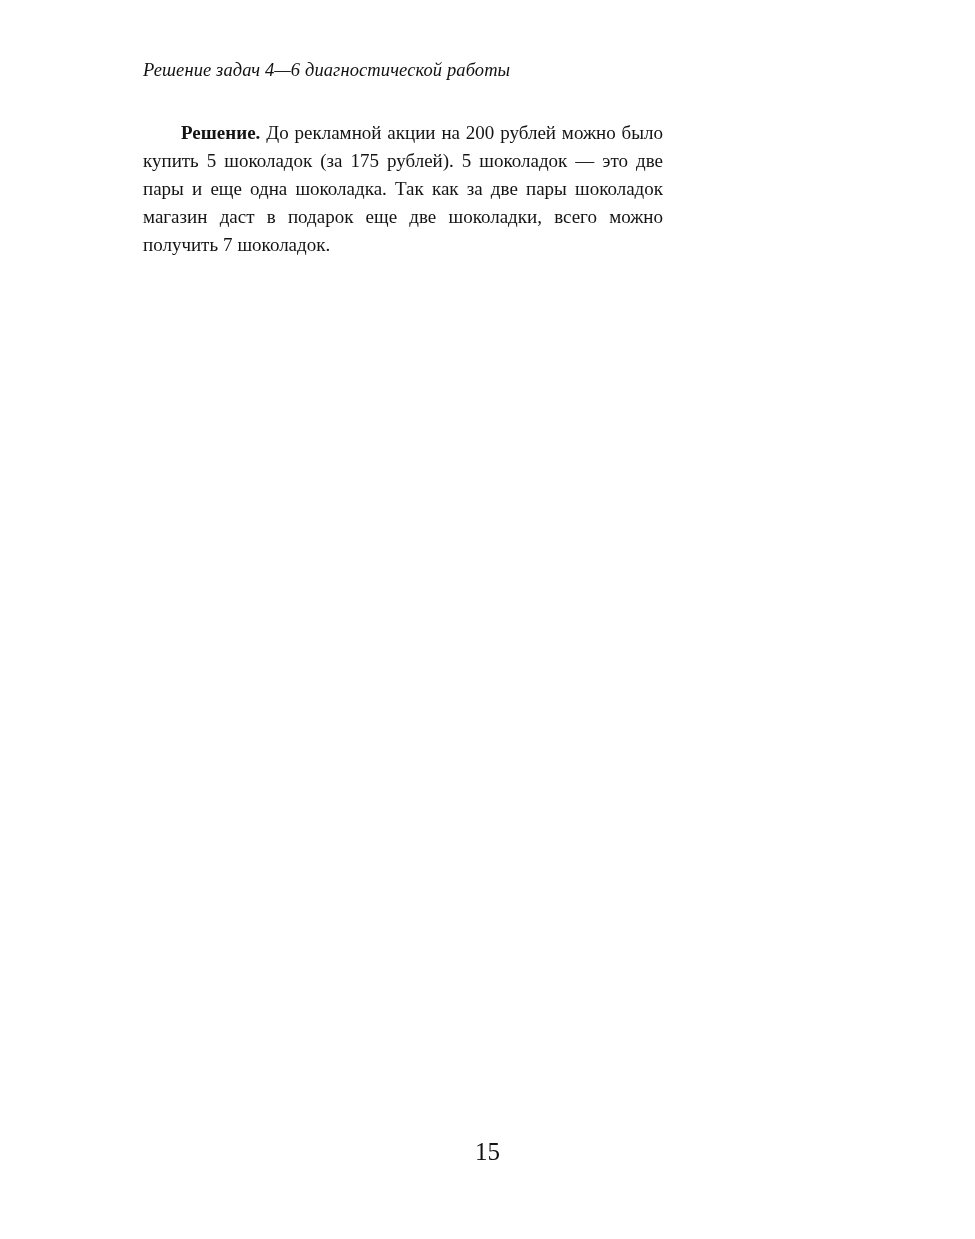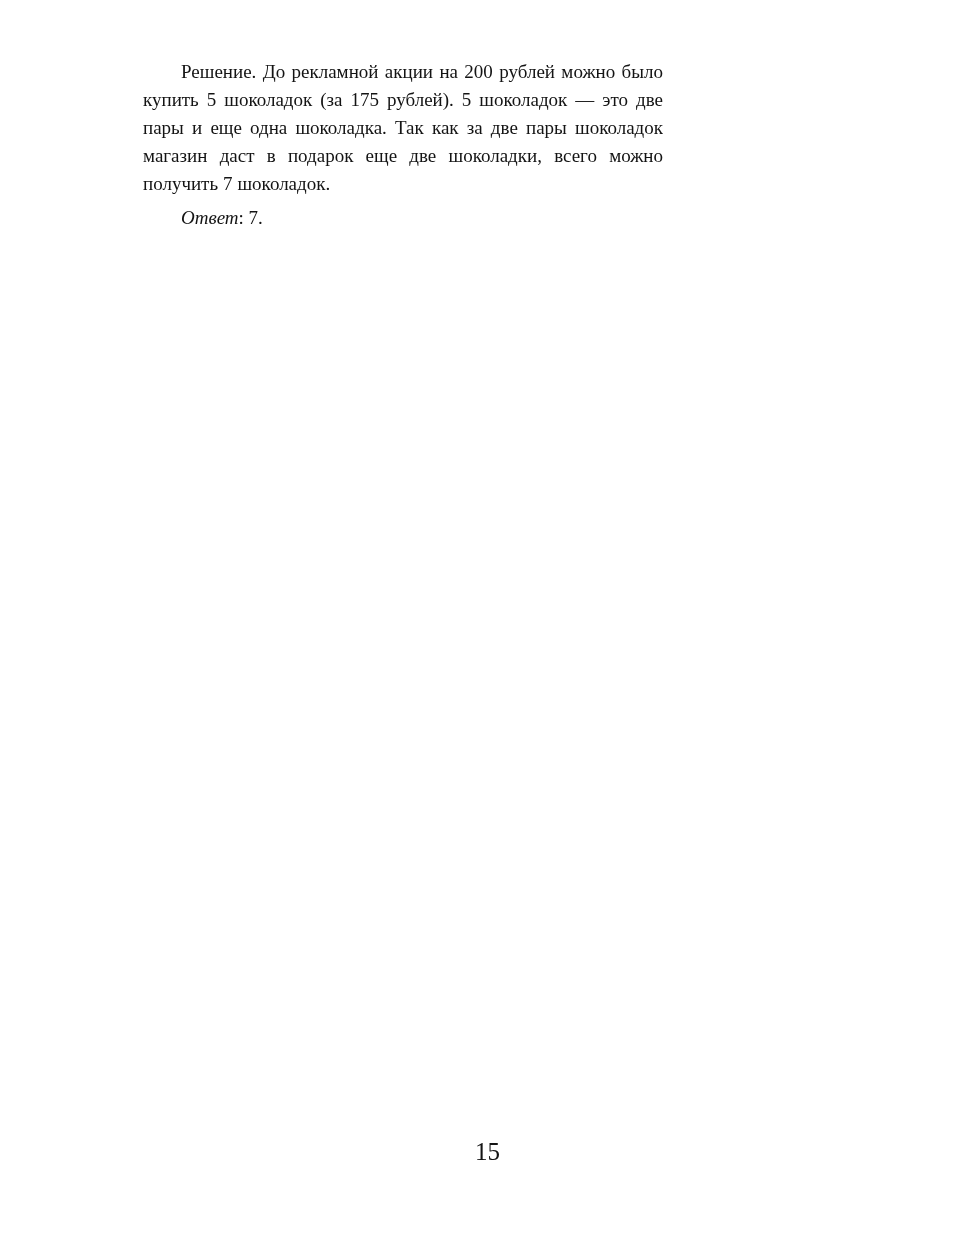--- a/index.html
+++ b/index.html
@@ -38,21 +38,21 @@
     text-align: justify;
     text-justify: inter-word;
     color: #141414;
   }
   .solution-par {
     margin: 0;
     text-indent: 38px;
     hyphens: manual;
   }
   .solution-par .lead {
-    font-weight: normal;
+    font-weight: bold;
   }
   .answer-par {
     margin: 6px 0 0 0;
     text-indent: 38px;
   }
   .answer-par .ans-label {
     font-style: italic;
   }
   .page-number {
     position: absolute;
@@ -68,25 +68,25 @@
     word-spacing: 0.2px;
   }
 </style>
 </head>
 <body>
 
 <div class="page">
 
   <div class="content">
 
+    <div class="running-head">Решение задач 4—6 диагностической работы</div>
 
     <div class="body-block">
 
       <p class="solution-par"><span class="lead">Решение.</span><span> До рекламной акции на 200 рублей можно было купить 5 шоколадок (за 175 рублей). 5 шоколадок — это две пары и еще одна шоколадка. Так как за две пары шоколадок магазин даст в подарок еще две шоколадки, всего можно получить 7 шоколадок.</span></p>
 
-      <p class="answer-par"><span class="ans-label">Ответ</span><span>: 7.</span></p>
 
     </div>
   </div>
 
   <div class="page-number">15</div>
 
 </div>
 
 </body></html>

